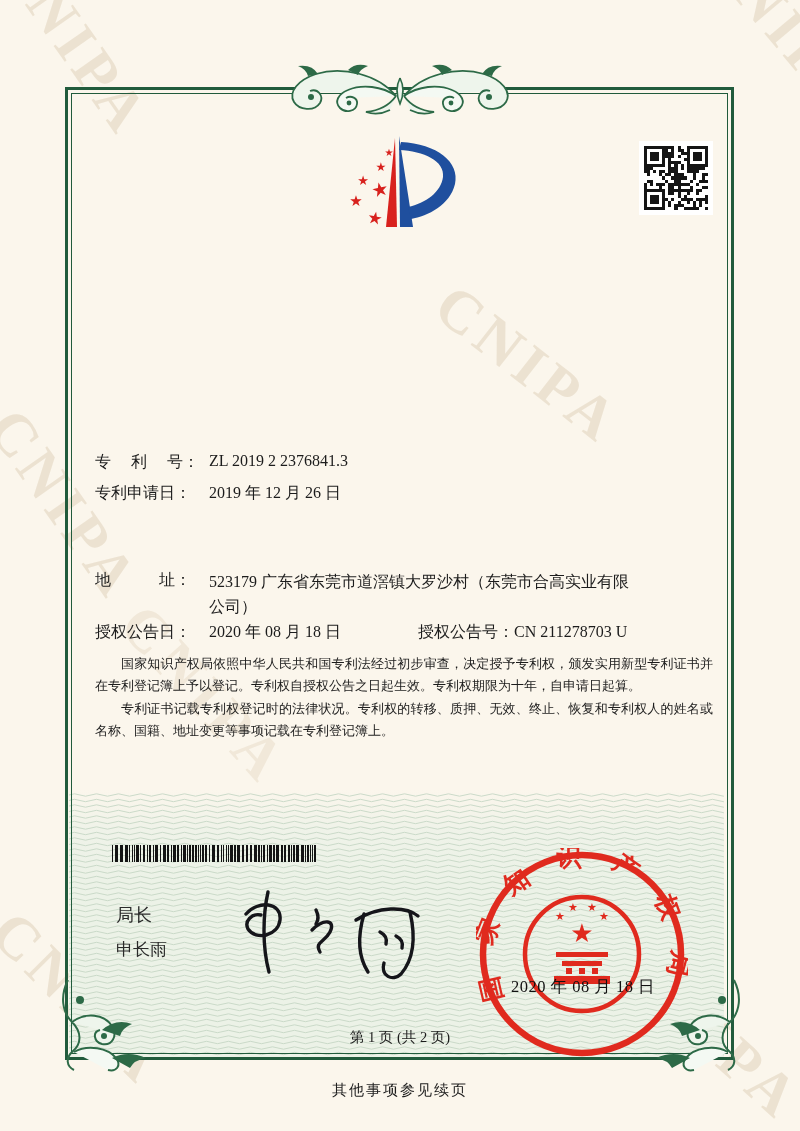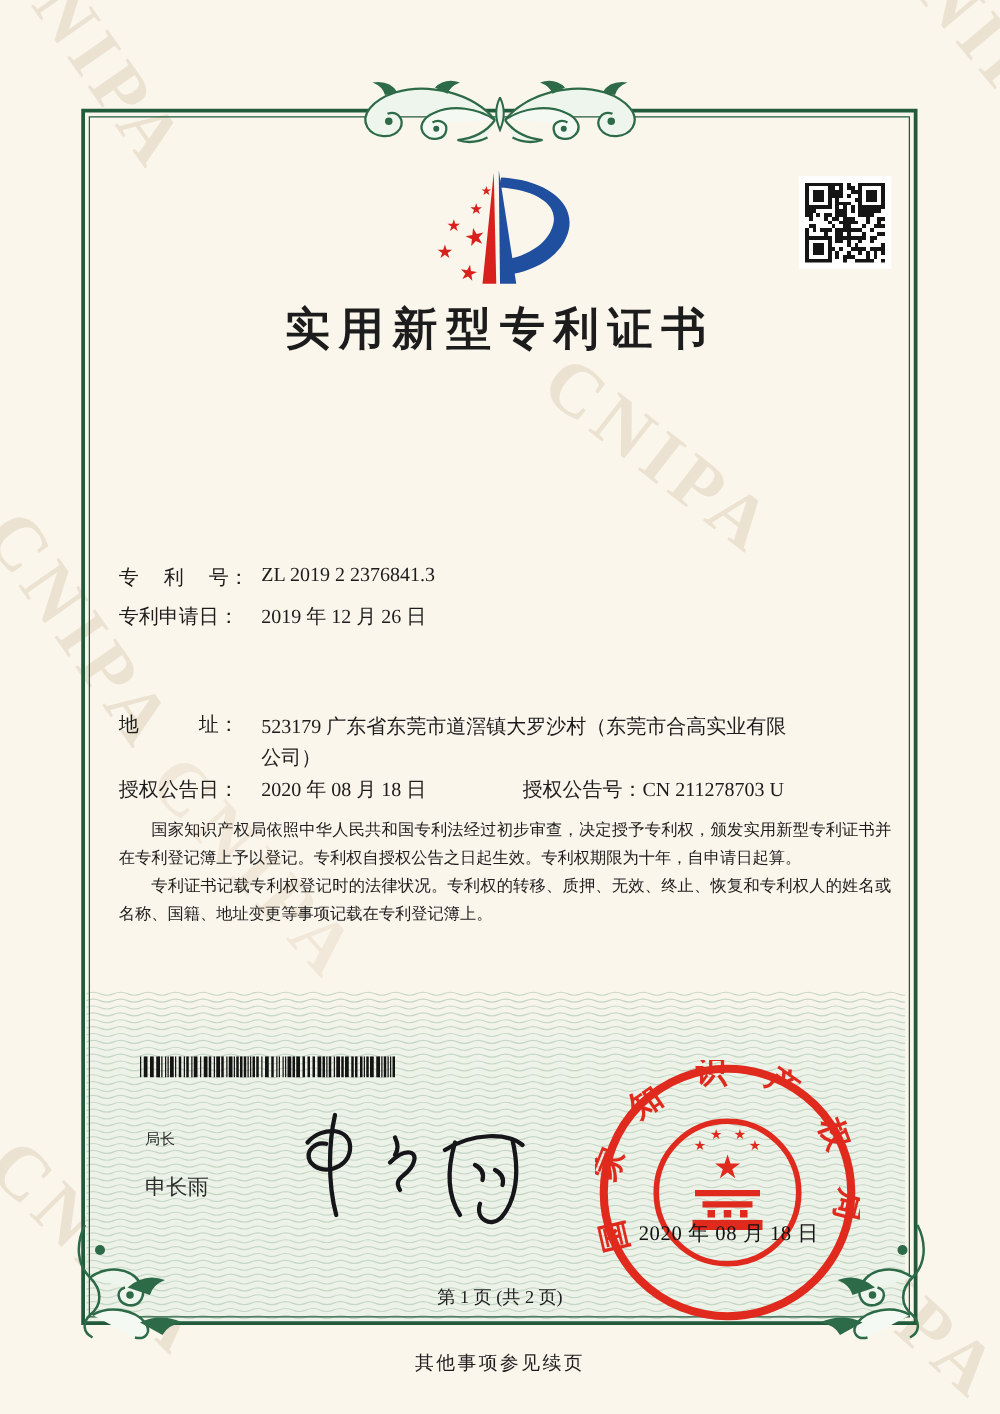--- a/index.html
+++ b/index.html
@@ -44,21 +44,21 @@
   .body-text{
     position:absolute;left:95px;top:654px;width:618px;
     font-size:13px;line-height:1.72;text-align:justify;font-family:Liberation Mono, monospace;
   }
   .body-text p{margin:0;text-indent:2em;}
   .barcode{
     position:absolute;left:112px;top:845px;width:208px;height:17px;
     font-size:0;white-space:nowrap;overflow:hidden;
   }
   .barcode i{display:inline-block;height:100%;}
-  .sig-title{position:absolute;left:116px;top:903px;font-size:12px;font-family:"Liberation Sans",sans-serif;color:#2a2a2a;}
+  .sig-title{position:absolute;left:116px;top:903px;font-size:18px;font-family:"Liberation Sans",sans-serif;color:#2a2a2a;}
   .sig-name{position:absolute;left:116px;top:938px;font-size:17px;font-family:"Liberation Sans",sans-serif;color:#2a2a2a;}
   .signature-svg{position:absolute;left:228px;top:884px;}
   .seal-svg{position:absolute;left:476px;top:848px;}
   .seal-date{
     position:absolute;left:489px;top:976px;width:188px;text-align:center;
     font-size:16.5px;color:#111;letter-spacing:0.5px;z-index:6;
   }
   .page-info{position:absolute;left:0;top:1028px;width:800px;text-align:center;font-size:14.5px;}
   .footer-note{position:absolute;left:0;top:1081px;width:800px;text-align:center;font-size:15px;letter-spacing:2px;}
   .ornament-top{position:absolute;left:278px;top:60px;z-index:4;}
@@ -431,21 +431,20 @@
         <rect x="13" y="20" width="1" height="1" fill="#151515"></rect>
         <rect x="14" y="20" width="1" height="1" fill="#151515"></rect>
         <rect x="15" y="20" width="1" height="1" fill="#151515"></rect>
         <rect x="16" y="20" width="1" height="1" fill="#151515"></rect>
         <rect x="17" y="20" width="1" height="1" fill="#151515"></rect>
         <rect x="20" y="20" width="1" height="1" fill="#151515"></rect>
       </svg>
   </div>
 
 
-  <div class="page-title">实用新型专利证书</div>
 
   <div class="row" style="top:432px;margin-top:20px;">
     <span class="lab">专　 利　 号：</span><span class="val">ZL 2019 2 2376841.3</span>
   </div>
   <div class="row" style="top:483px;">
     <span class="lab">专利申请日：</span><span class="val">2019 年 12 月 26 日</span>
   </div>
   <div class="row" style="top:570px;">
     <span class="lab">地　　　址：</span><span class="val wrap">523179 广东省东莞市道滘镇大罗沙村（东莞市合高实业有限公司）</span>
   </div>

